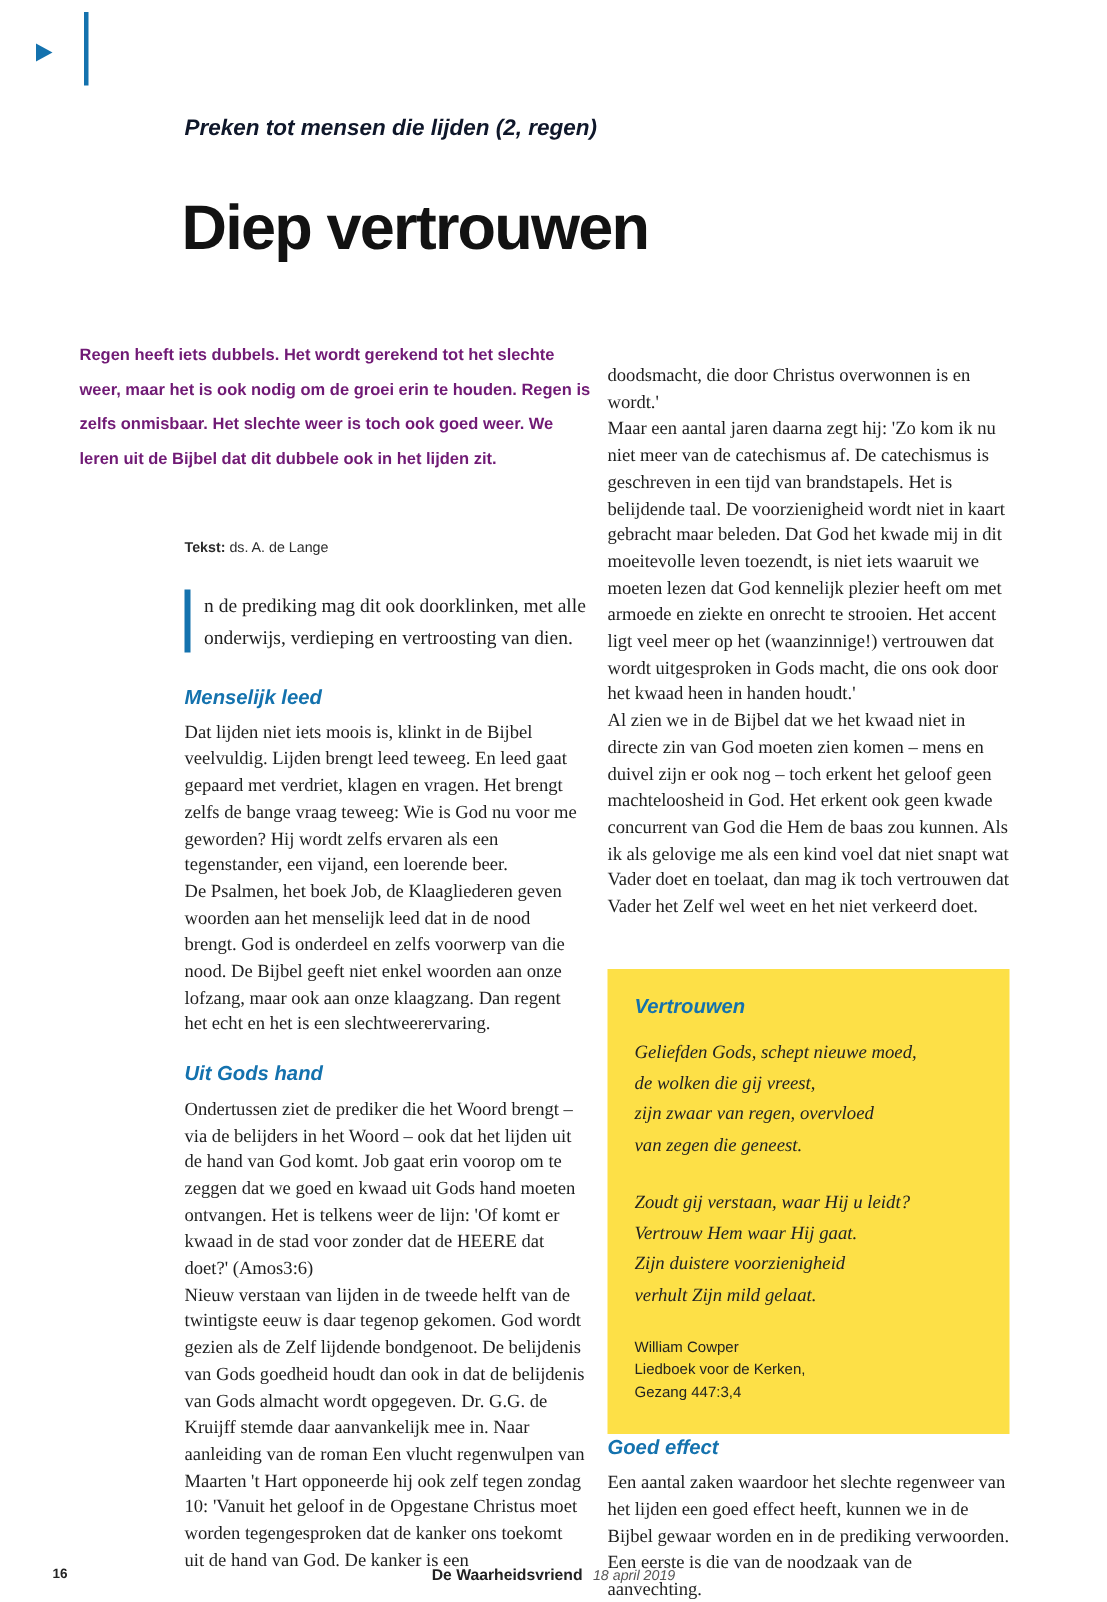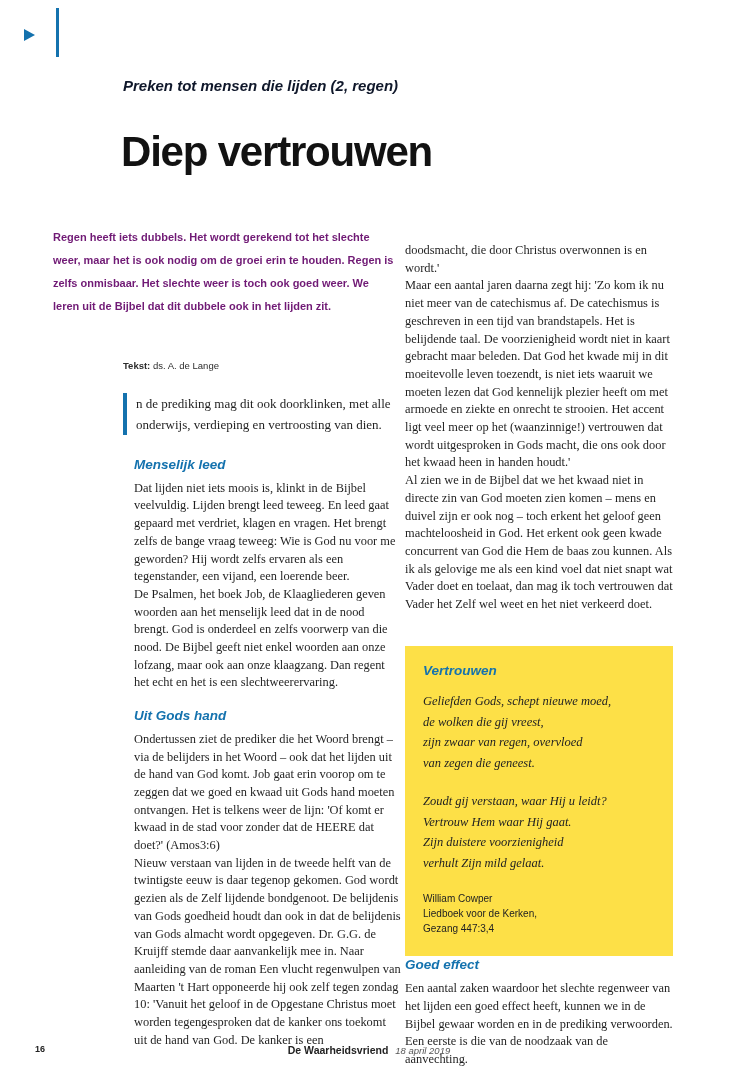--- a/index.html
+++ b/index.html
@@ -30,21 +30,21 @@
   }
   .byline {
     position:absolute; left:123px; top:360px;
     font-family:"Liberation Sans", sans-serif; font-size:9.5px; color:#2c2c2c;
   }
   .byline .label { font-weight:700; }
   .lead { position:absolute; left:123px; top:393px; width:272px; display:flex; }
   .lead-bar { flex:0 0 4px; width:4px; background:#1472ae; margin-right:9px; }
   .lead-text { font-size:13px; line-height:21px; color:#1f1f1f; }
   .col { position:absolute; width:268px; font-size:12.4px; line-height:17.7px; text-align:left; }
-  .col-left  { left:123px; top:456px;margin-left:11px; }
+  .col-left  { left:123px; top:456px; }
   .col-right { left:405px; top:242px; }
   .col p { margin:0; }
   h3.section {
     font-family:"Liberation Sans", sans-serif; font-style:italic; font-weight:700;
     font-size:13.5px; color:#1472ae; margin:0 0 6px 0;
   }
   h3.section.gap { margin-top:15px; }
   .poem-box {
     background:#fde047; margin-top:32px; padding:16px 18px 20px 18px; width:100%;
   }

